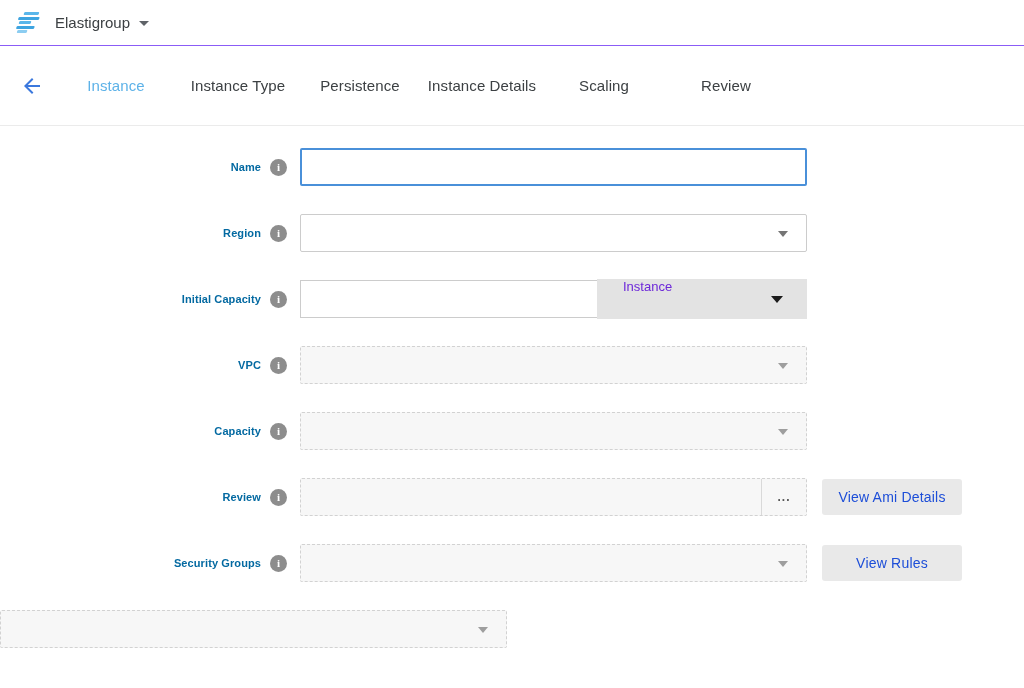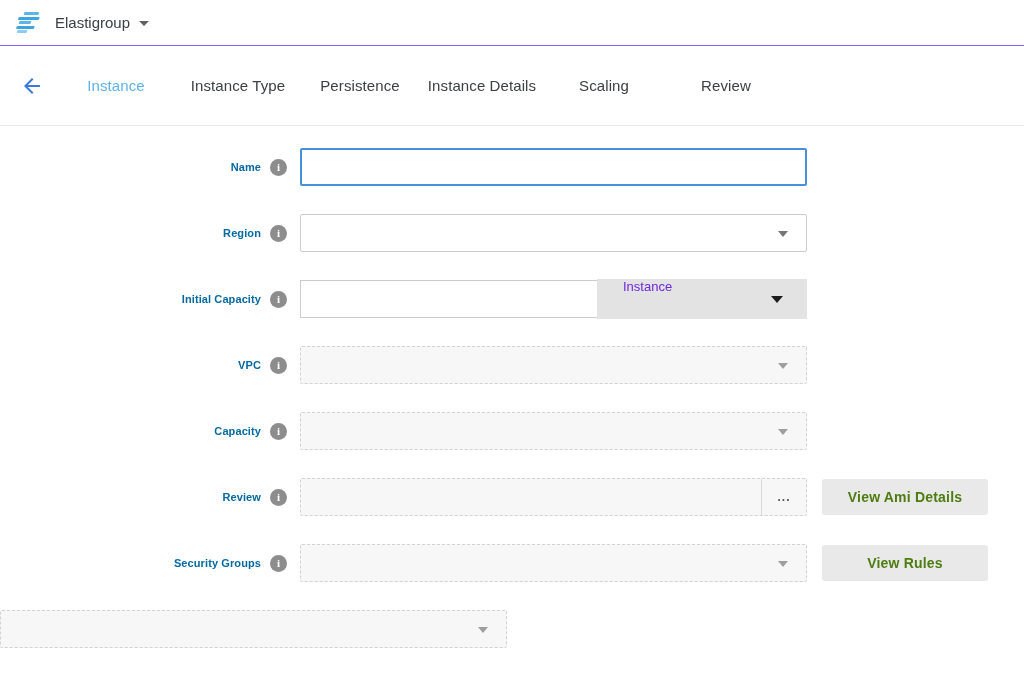--- a/index.html
+++ b/index.html
@@ -69,24 +69,24 @@
                  border-top:7px solid #1c1c1c; }
 
   
   .browse-wrap { width:507px; height:38px; border:1px dashed #d2d2d2; border-radius:2px;
                  background:#f7f7f7; display:flex; }
   .browse-main { flex:1; }
   .browse-btn { width:45px; border-left:1px solid #d9d9d9; display:flex;
                 align-items:center; justify-content:center; font-size:12px;
                 font-weight:bold; color:#555; letter-spacing:1px; cursor:pointer; }
 
-  .side-btn { margin-left:15px; width:166px; height:36px; background:#e9e9e9;
-              border:none; border-radius:3px; color:#4d7c0f; font-size:14px;
+  .side-btn { margin-left:15px; width:140px; height:36px; background:#e9e9e9;
+              border:none; border-radius:3px; color:#1d4ed8; font-size:14px;
               display:flex; align-items:center; justify-content:center;
-              cursor:pointer; letter-spacing:.2px;font-weight:bold; }
+              cursor:pointer; letter-spacing:.2px; }
 </style>
 </head>
 <body>
 
 <header class="topbar">
   <span class="logo">
     <i></i>
       <i></i>
       <i></i>
       <i></i>

